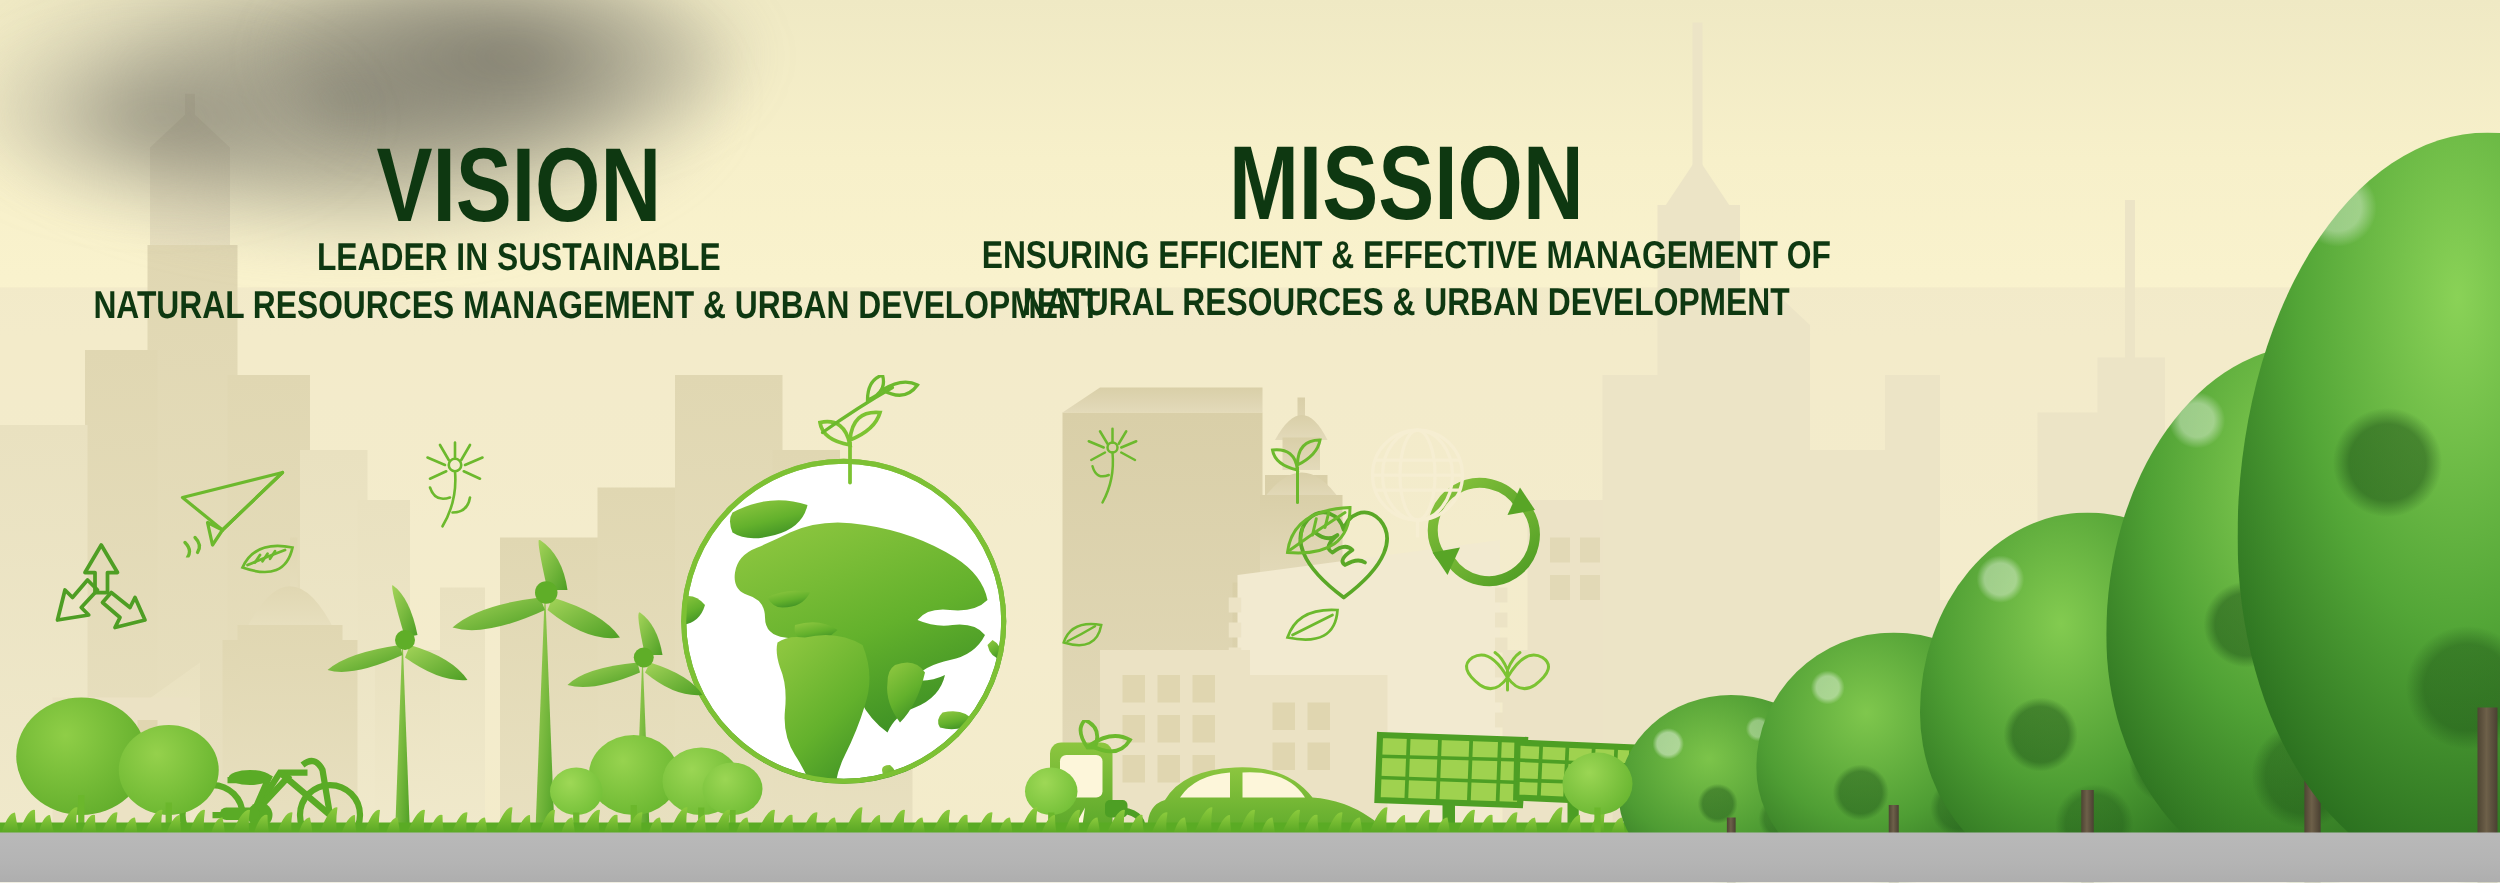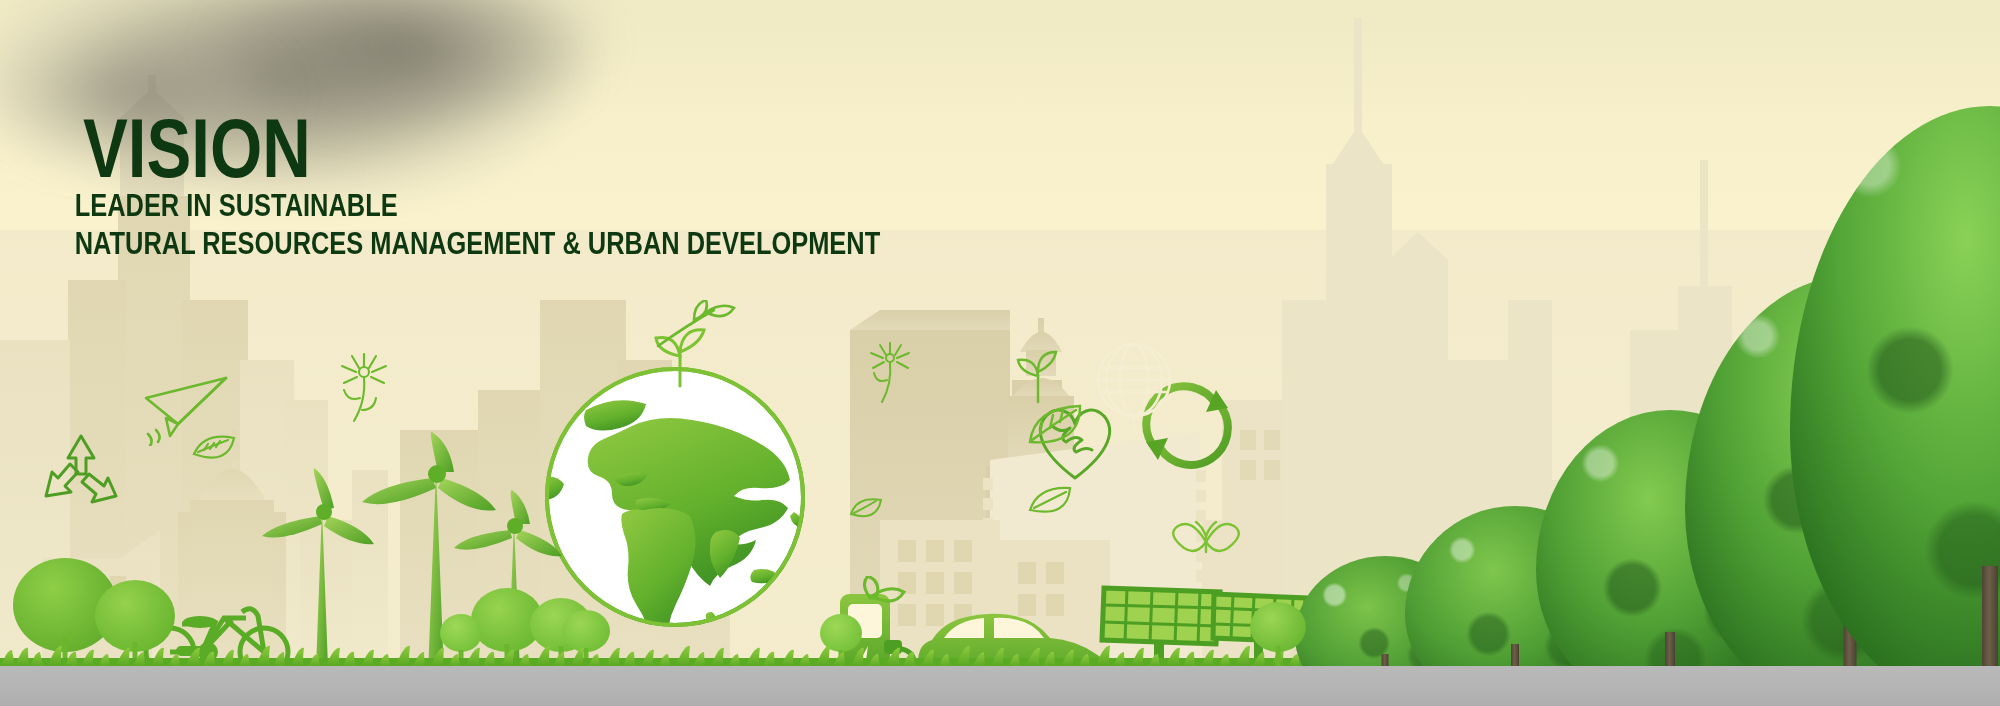--- a/index.html
+++ b/index.html
@@ -37,21 +37,21 @@
   
   .city-layer{position:absolute;left:0;top:0;width:2000px;height:706px;pointer-events:none;}
 
   
   .road{
     position:absolute;left:0;bottom:0;width:2000px;height:40px;
     background:linear-gradient(180deg,#b9b9b9 0%, #b4b4b4 60%, #aeaeae 100%);
   }
 
   
-  .textblock{position:absolute;text-align:left;color:#0e3811;}
+  .textblock{position:absolute;text-align:center;color:#0e3811;}
   .headline{
     font-family:"Liberation Sans", sans-serif;
     font-weight:bold;
     font-size:84px;
     line-height:.92;
     letter-spacing:0px;
     transform:scaleX(.80);
     transform-origin:center top;
     margin:0;
     white-space:nowrap;
@@ -254,20 +254,25 @@
   <div class="smog"></div>
   <div class="smog2"></div>
   <div class="smog3"></div>
 
   <div id="vision-block" class="textblock">
     <div class="headline">VISION</div>
     <div class="subline">LEADER IN SUSTAINABLE</div>
     <div class="subline">NATURAL RESOURCES MANAGEMENT &amp; URBAN DEVELOPMENT</div>
   </div>
 
+  <div id="mission-block" class="textblock">
+    <div class="headline">MISSION</div>
+    <div class="subline">ENSURING EFFICIENT &amp; EFFECTIVE MANAGEMENT OF</div>
+    <div class="subline">NATURAL RESOURCES &amp; URBAN DEVELOPMENT</div>
+  </div>
 
   <svg class="doodle" style="left:140px;top:368px;" width="100" height="78" viewBox="0 0 100 78">
     <g fill="none" stroke="#6cb92d" stroke-width="2.6" stroke-linejoin="round" stroke-linecap="round">
       <path d="M6 30 L86 10 L38 56 Z"></path>
       <path d="M38 56 L30 68 L26 50 Z"></path>
       <path d="M38 56 L86 10"></path>
       <path d="M16 62 q6 6 2 12"></path>
       <path d="M8 66 q6 6 2 12"></path>
     </g>
   </svg>

